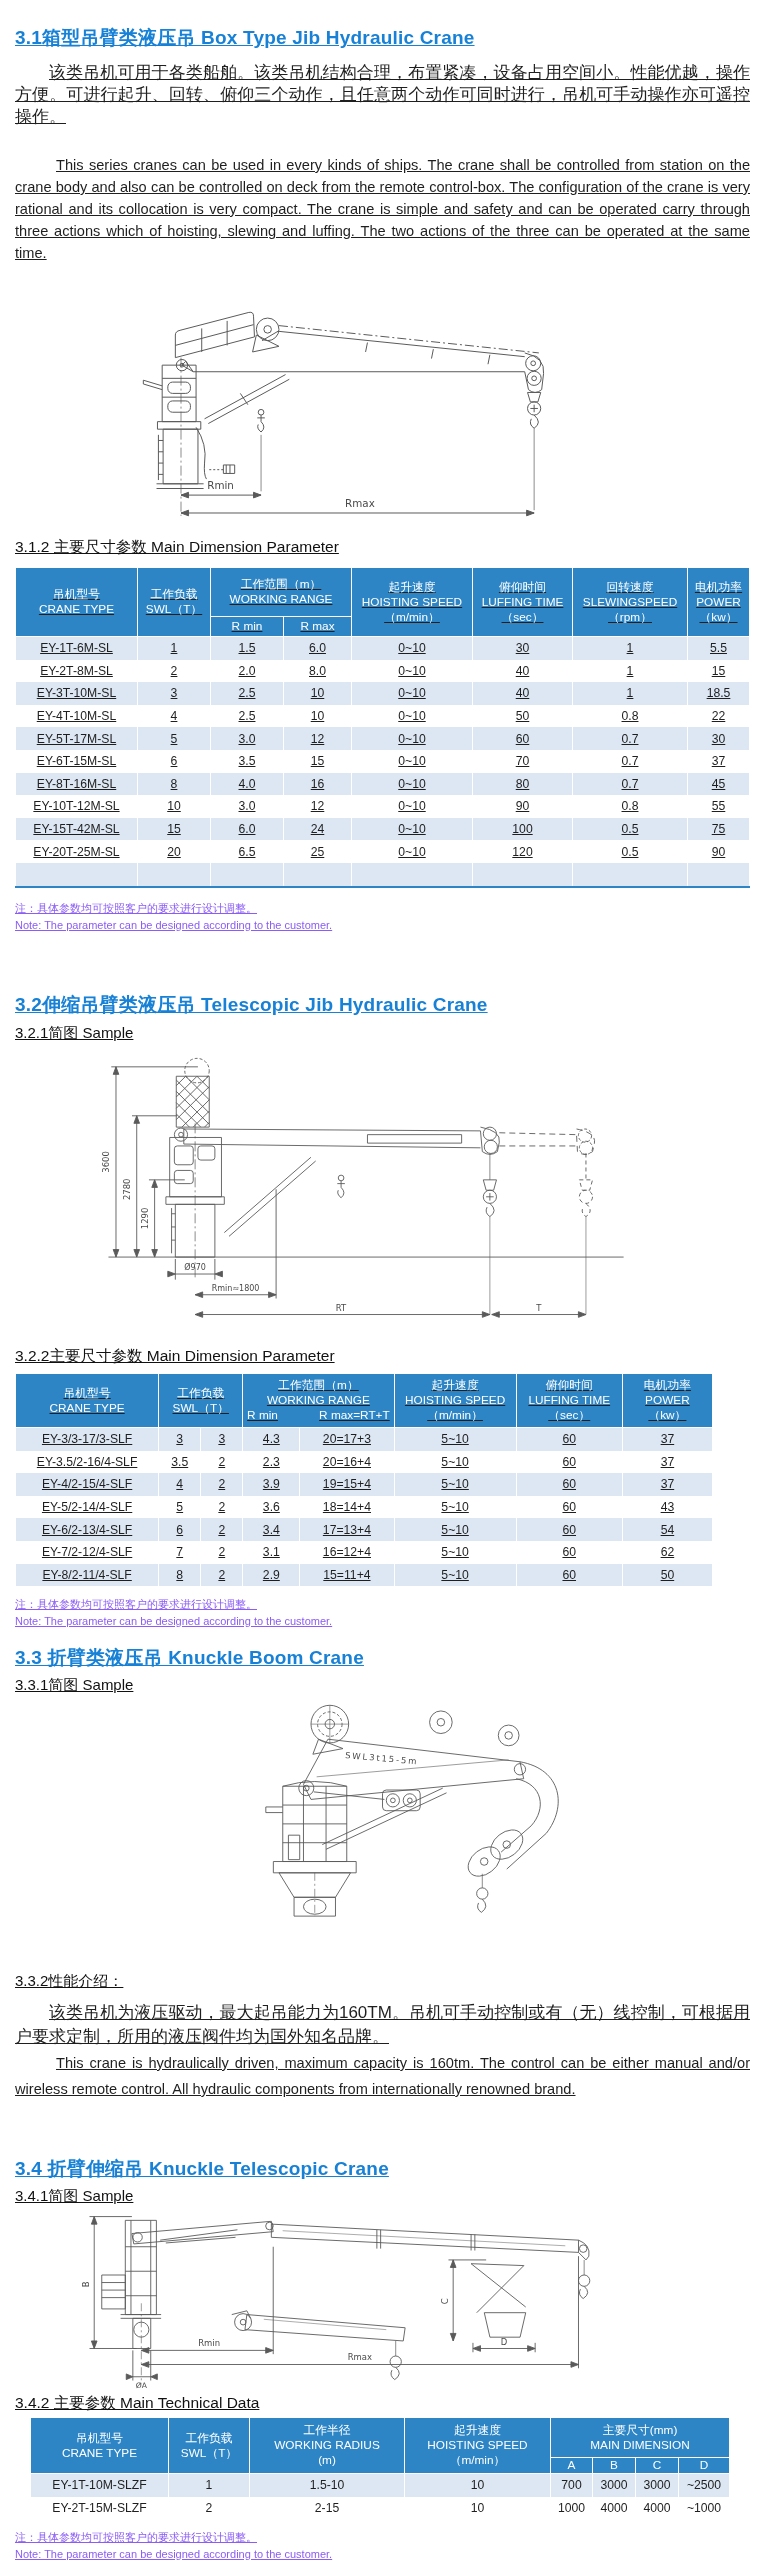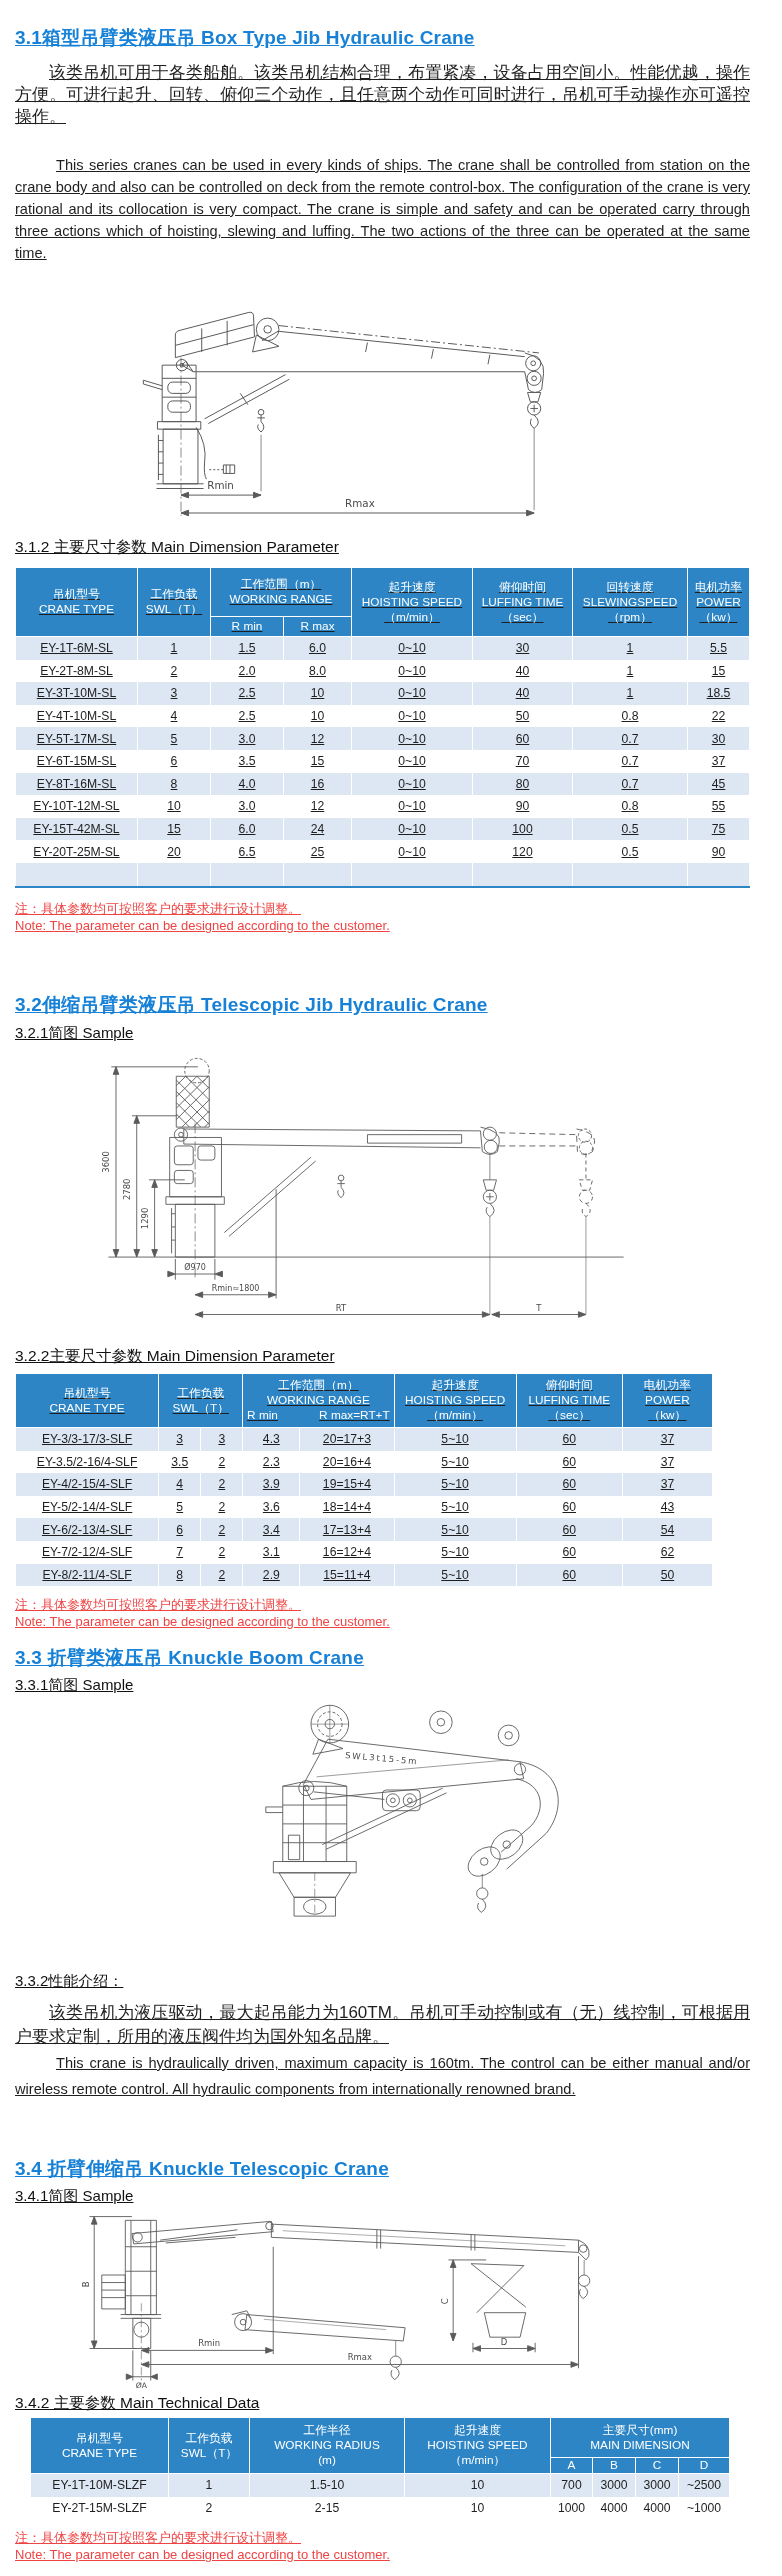--- a/index.html
+++ b/index.html
@@ -4,21 +4,21 @@
 <style>
   html,body{margin:0;padding:0;background:#ffffff;}
   body{font-family:"Liberation Sans","DejaVu Sans",sans-serif;color:#1f1f1f;}
   #page{position:relative;width:782px;height:2576px;background:#fff;overflow:hidden;}
   .abs{position:absolute;left:15px;width:735px;text-decoration:underline;}
   .h-sec{font-size:19px;font-weight:bold;color:#1681d6;letter-spacing:0.2px;}
   .p-cn{font-size:17px;line-height:22px;text-align:justify;text-indent:2em;}
   .p-en{font-size:14.6px;line-height:22px;text-align:justify;text-indent:41px;}
   .lbl{font-size:15px;font-weight:500;color:#111;}
   .tbl-title{font-size:15.5px;font-weight:500;color:#111;}
-  .note{font-size:13px;line-height:17px;color:#ef4444;}
+  .note{font-size:11px;line-height:17px;color:#8b5cf6;}
   table{border-collapse:collapse;table-layout:fixed;width:100%;}
   th{background:#2d85c5;color:#fff;font-weight:normal;border:1.4px solid #fff;
      font-size:11.8px;line-height:15px;padding:0;text-align:center;vertical-align:middle;}
   td{text-align:center;font-size:12.2px;height:22.6px;padding:0;
      border-left:0.9px solid #fff;border-right:0.9px solid #fff;}
   tbody tr{height:16px;}
   tbody tr:nth-child(odd){background:#dce7f3;}
   .endbar{border-bottom:2.8px solid #2d85c5;}
   .hdr2{display:flex;justify-content:space-between;}
   .hdr2 span{display:inline-block;}

